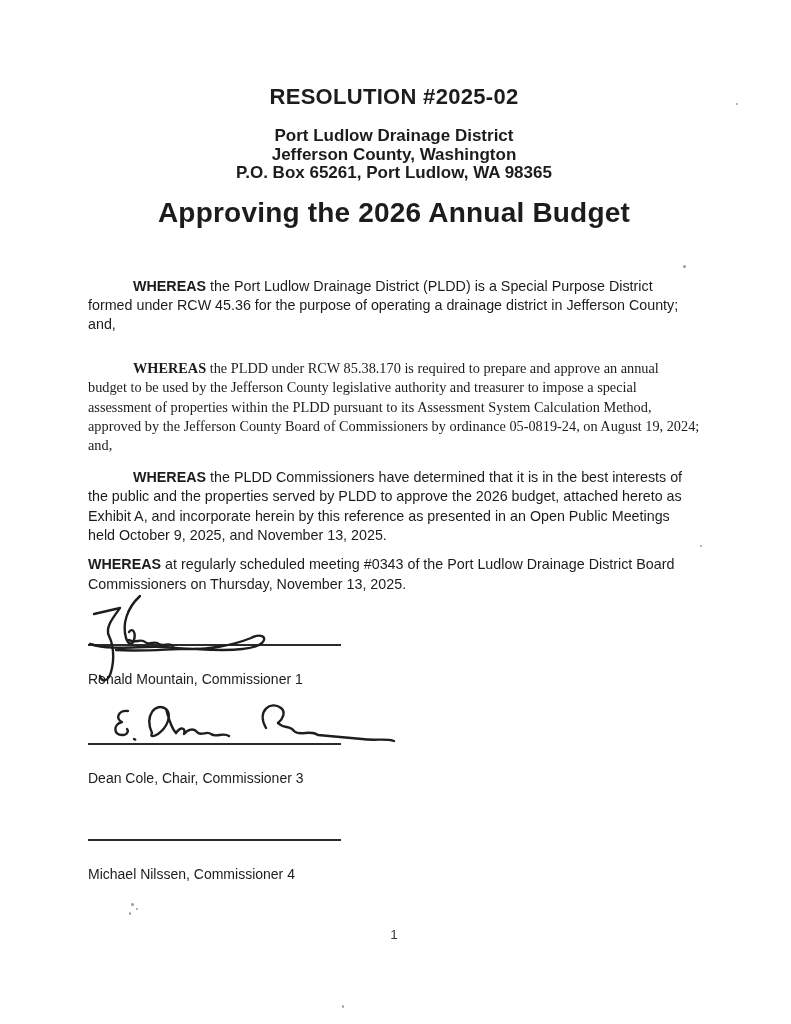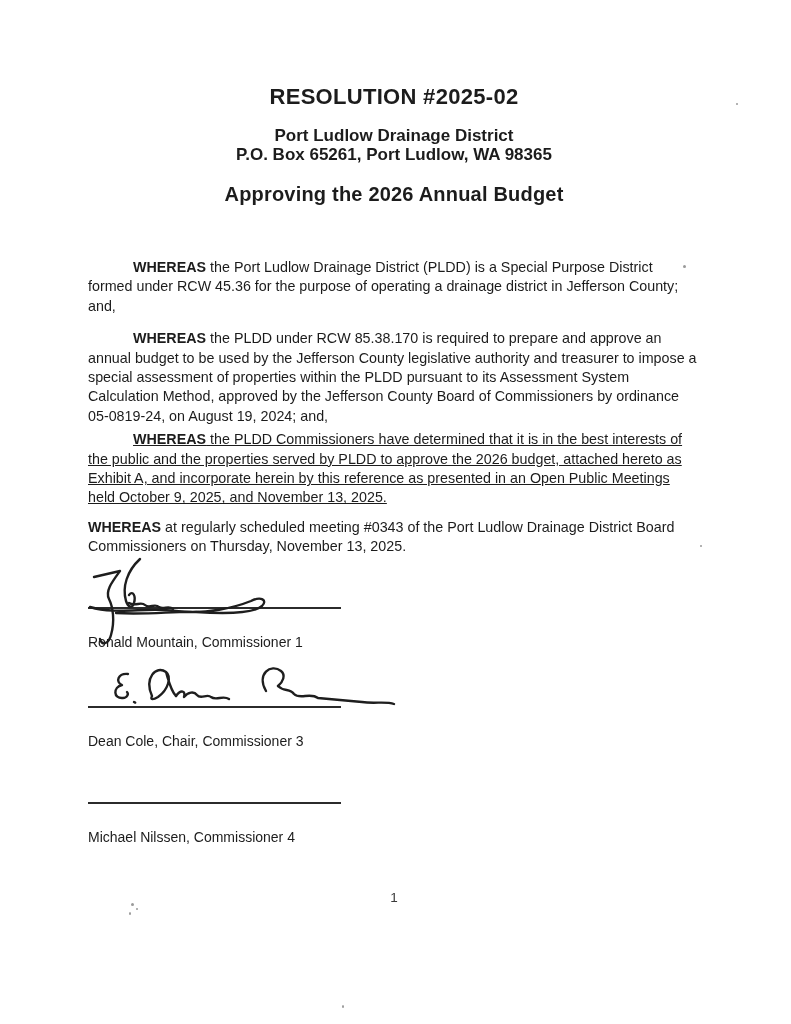--- a/index.html
+++ b/index.html
@@ -30,36 +30,36 @@
     margin-top: 17px;
     text-align: center;
   }
   .org-line {
     font-size: 17px;
     font-weight: bold;
     line-height: 18.5px;
   }
   .doc-subject {
     margin: 18px 0 0 0;
-    font-size: 20px;
+    font-size: 28px;
     line-height: 24px;
     font-weight: bold;
     text-align: center;
     letter-spacing: 0.2px;
   }
   .body-text p {
     margin: 0;
     font-size: 14.3px;
     line-height: 19.4px;
     text-align: left;
   }
   p.indent { text-indent: 45px; }
   p.p1 { margin-top: 52px; }
-  p.p2 { margin-top: 13px; }
-  p.p3 { margin-top: 4px; text-decoration: underline; }
+  p.p2 { margin-top: 24px; font-family: Liberation Serif, serif; }
+  p.p3 { margin-top: 12px; }
   p.p4 { margin-top: 9px; }
   p.p5 { margin-top: 10px; }
   .lead { font-weight: bold; }
 
   .sig-block {
     position: relative;
   }
   .sig-block.s1 { margin-top: 50px; }
   .sig-block.s2 { margin-top: 55px; }
   .sig-block.s3 { margin-top: 52px; }
@@ -100,20 +100,21 @@
 </style>
 </head>
 <body>
 
 <div class="page">
 
   <h1 class="doc-title">RESOLUTION #2025-02</h1>
 
   <div class="org-block">
     <div class="org-line">Port Ludlow Drainage District</div>
+    <div class="org-line">Jefferson County, Washington</div>
     <div class="org-line">P.O. Box 65261, Port Ludlow, WA 98365</div>
   </div>
 
   <h2 class="doc-subject">Approving the 2026 Annual Budget</h2>
 
   <div class="body-text">
     <p class="p1 indent"><span class="lead">WHEREAS</span><span> the Port Ludlow Drainage District (PLDD) is a Special Purpose District formed under RCW 45.36 for the purpose of operating a drainage district in Jefferson County; and,</span></p>
     <p class="p2 indent"><span class="lead">WHEREAS</span><span> the PLDD under RCW 85.38.170 is required to prepare and approve an annual budget to be used by the Jefferson County legislative authority and treasurer to impose a special assessment of properties within the PLDD pursuant to its Assessment System Calculation Method, approved by the Jefferson County Board of Commissioners by ordinance 05-0819-24, on August 19, 2024; and,</span></p>
     <p class="p3 indent"><span class="lead">WHEREAS</span><span> the PLDD Commissioners have determined that it is in the best interests of the public and the properties served by PLDD to approve the 2026 budget, attached hereto as Exhibit A, and incorporate herein by this reference as presented in an Open Public Meetings held October 9, 2025, and November 13, 2025.</span></p>
     <p class="p5"><span class="lead">WHEREAS</span><span> at regularly scheduled meeting #0343 of the Port Ludlow Drainage District Board Commissioners on Thursday, November 13, 2025.</span></p>

